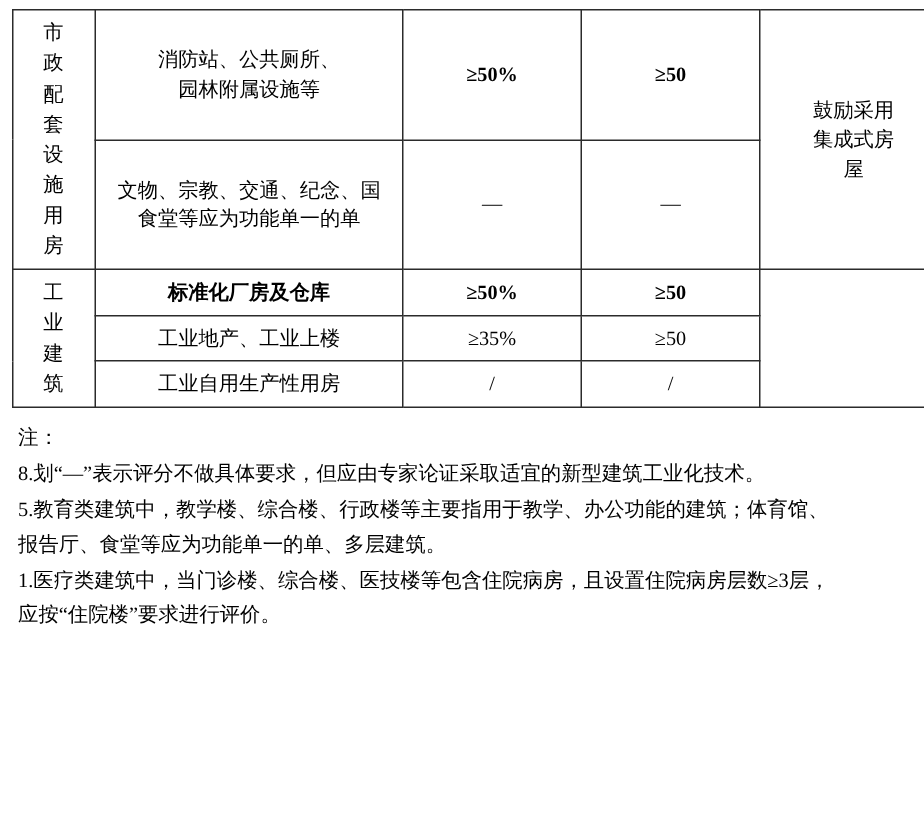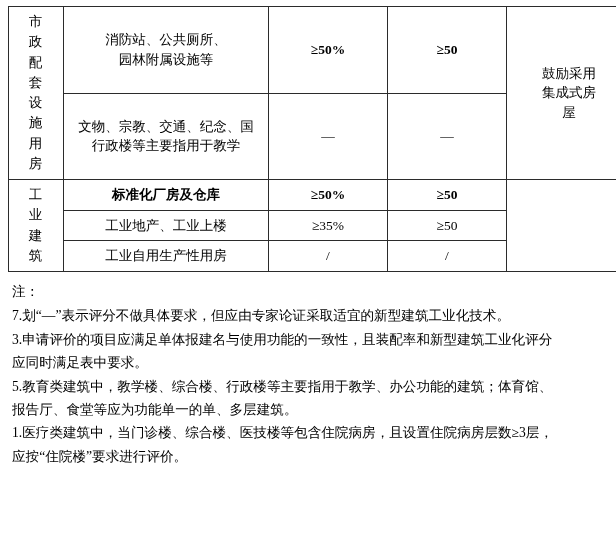--- a/index.html
+++ b/index.html
@@ -92,21 +92,21 @@
         <td class="desc" style="white-space: pre-line;">消防站、公共厕所、
 园林附属设施等</td>
         <td class="num bold">≥50%</td>
         <td class="num bold">≥50</td>
         <td class="note" rowspan="2" style="white-space: pre-line;">鼓励采用
 集成式房
 屋</td>
       </tr>
       <tr>
         <td class="desc" style="white-space: pre-line;">文物、宗教、交通、纪念、国
-行政楼等主要指用于教学</td>
+食堂等应为功能单一的单</td>
         <td class="num">—</td>
         <td class="num">—</td>
       </tr>
       <tr>
         <td class="cat" rowspan="3">
           <span class="v">工</span>
           <span class="v">业</span>
           <span class="v">建</span>
           <span class="v">筑</span>
         </td>
@@ -123,22 +123,20 @@
       <tr>
         <td class="desc">工业自用生产性用房</td>
         <td class="num">/</td>
         <td class="num">/</td>
       </tr>
     </tbody>
   </table>
 
   <div class="notes">
     <p class="line head">注：</p>
-    <p class="line">7.划“—”表示评分不做具体要求，但应由专家论证采取适宜的新型建筑工业化技术。</p>
-    <p class="line">3.申请评价的项目应满足单体报建名与使用功能的一致性，且装配率和新型建筑工业化评分
-应同时满足表中要求。</p>
+    <p class="line">8.划“—”表示评分不做具体要求，但应由专家论证采取适宜的新型建筑工业化技术。</p>
     <p class="line">5.教育类建筑中，教学楼、综合楼、行政楼等主要指用于教学、办公功能的建筑；体育馆、
 报告厅、食堂等应为功能单一的单、多层建筑。</p>
     <p class="line">1.医疗类建筑中，当门诊楼、综合楼、医技楼等包含住院病房，且设置住院病房层数≥3层，
 应按“住院楼”要求进行评价。</p>
   </div>
 
 </div>
 
 </body></html>

